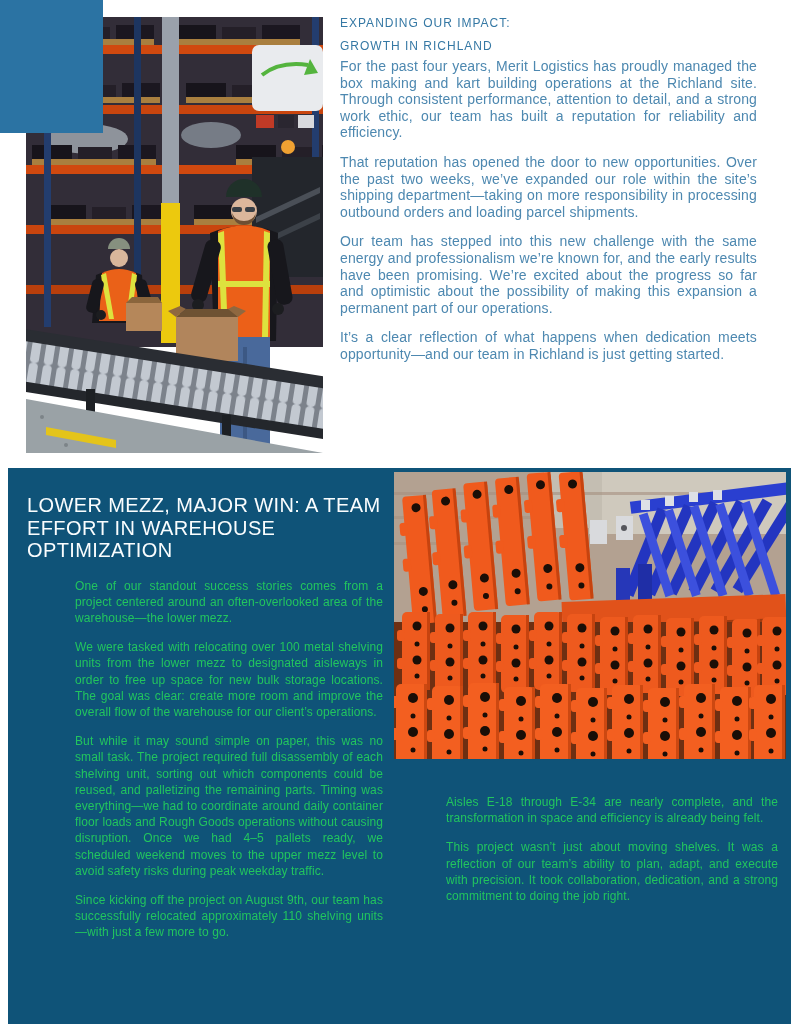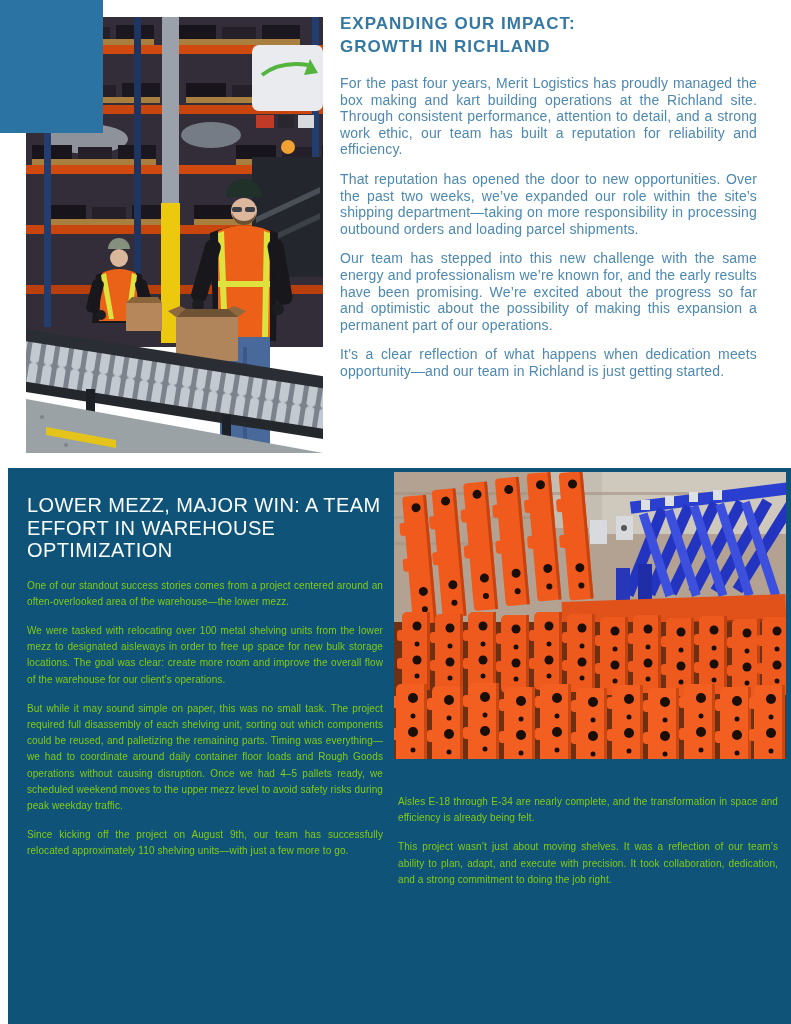--- a/index.html
+++ b/index.html
@@ -15,44 +15,44 @@
     background:#2b73a3; z-index:3;
   }
   .photo-top {
     position:absolute; left:26px; top:17px; width:297px; height:436px;
     z-index:1; overflow:hidden;
   }
   .top-text {
     position:absolute; left:340px; top:12px; width:417px; z-index:2;
   }
   .top-title {
-    color:#3578a4; font-size:17px; line-height:23px;
-    letter-spacing:1px; font-weight:700;
-  }
-  .top-text .body { margin-top:17px; }
+    color:#3578a4; font-size:12px; line-height:23px;
+    letter-spacing:1px; font-weight:400;
+  }
+  .top-text .body { }
   .top-text p {
     color:#4d88b0; font-size:14px; line-height:16.6px;
     text-align:justify; letter-spacing:0.15px; margin-bottom:13px;
   }
   
   .panel {
     position:absolute; left:8px; top:468px; width:783px; height:556px;
     background:#0f5378; z-index:2;
   }
   .panel-left {
     position:absolute; left:19px; top:26px; width:356px;
   }
   .panel-title {
     color:#fafdfe; font-size:20px; line-height:22.5px;
     letter-spacing:0.4px; font-weight:400;
   }
   .panel-left .body { margin-top:16px; }
   .panel p {
-    color:#84cc16; font-size:10px; line-height:16.2px;
-    text-align:justify; letter-spacing:0.1px; margin-bottom:13px;
+    color:#22c55e; font-size:12px; line-height:16.2px;
+    text-align:justify; letter-spacing:0.1px; margin-bottom:13px;margin-left:48px;
   }
   .photo-bottom {
     position:absolute; right:5px; top:4px; width:392px; height:287px;
     overflow:hidden;
   }
   .panel-right {
     position:absolute; left:390px; top:326px; width:380px;
   }
   figure { line-height:0; }
 </style>

